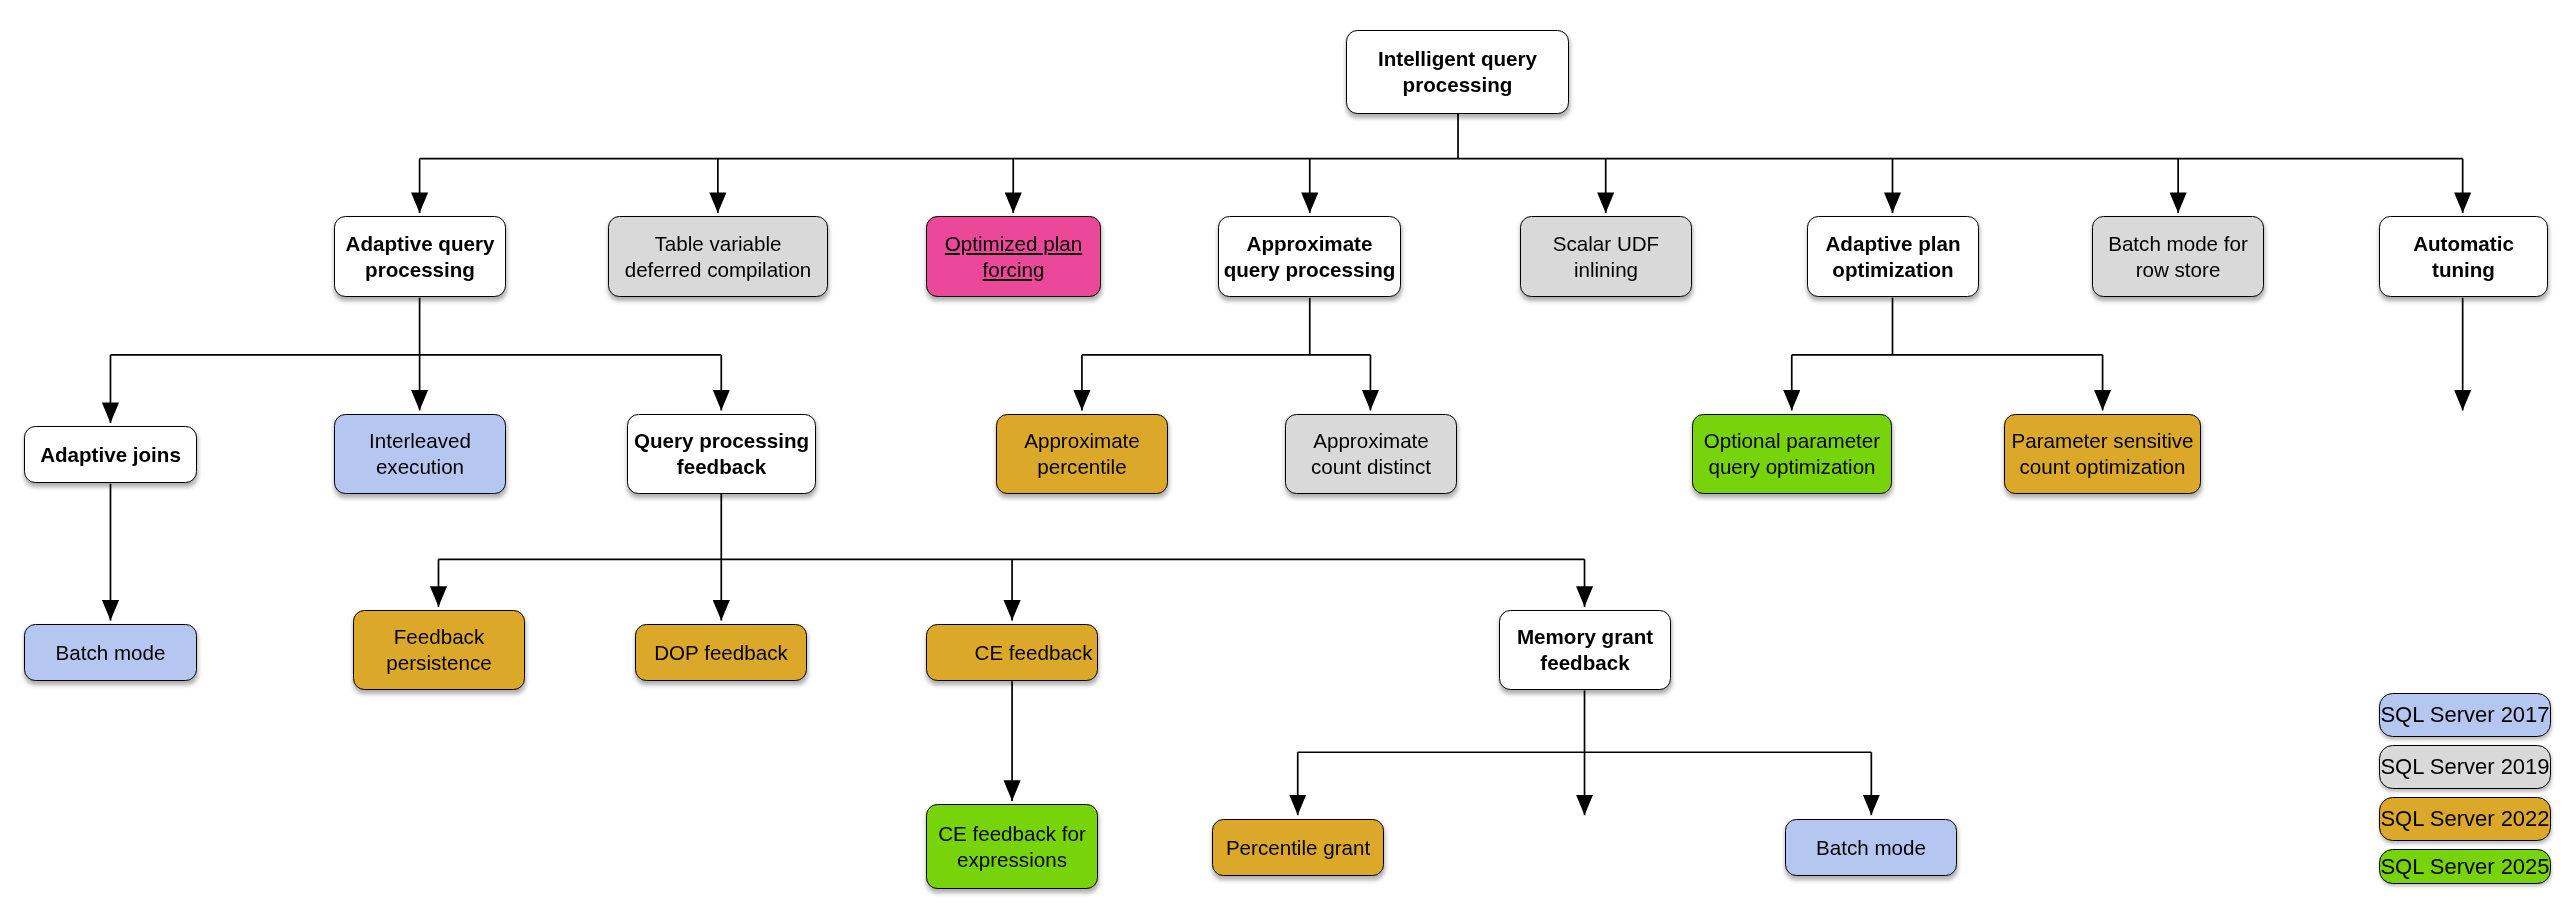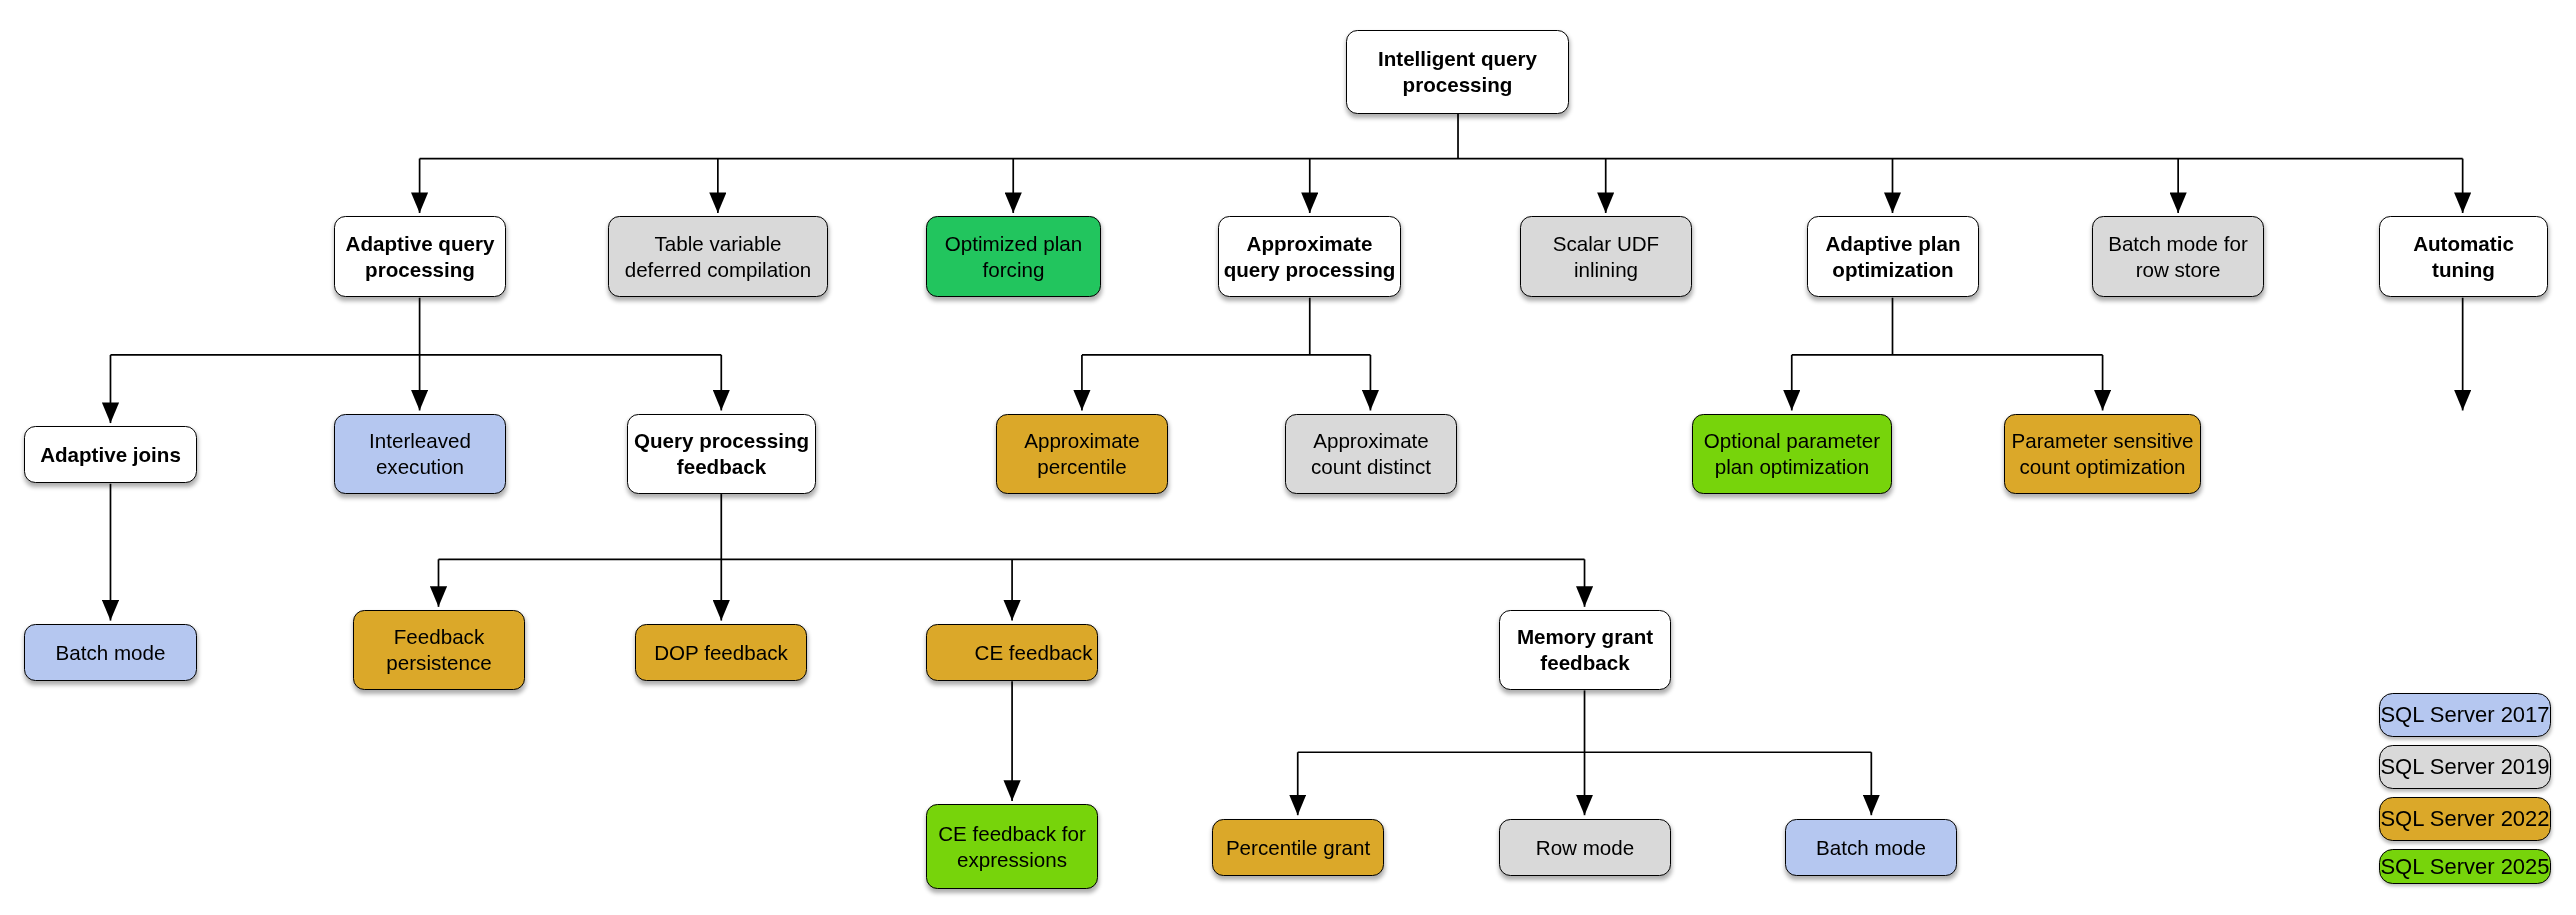--- a/index.html
+++ b/index.html
@@ -98,21 +98,21 @@
     </g>
   </svg>
 
   <div class="node cat" style="left: 1346px; top: 30px; width: 223px; height: 84px; background: rgb(255, 255, 255);">Intelligent query
 processing</div>
 
   <div class="node cat" style="left: 334px; top: 216px; width: 172px; height: 81px; background: rgb(255, 255, 255);">Adaptive query
 processing</div>
   <div class="node" style="left: 608px; top: 216px; width: 220px; height: 81px; background: rgb(217, 217, 217);">Table variable
 deferred compilation</div>
-  <div class="node" style="left: 926px; top: 216px; width: 175px; height: 81px; background: #22c55e;">Optimized plan
+  <div class="node" style="left: 926px; top: 216px; width: 175px; height: 81px; background: #ec4899; text-decoration: underline;">Optimized plan
 forcing</div>
   <div class="node cat" style="left: 1218px; top: 216px; width: 183px; height: 81px; background: rgb(255, 255, 255);">Approximate
 query processing</div>
   <div class="node" style="left: 1520px; top: 216px; width: 172px; height: 81px; background: rgb(217, 217, 217);">Scalar UDF
 inlining</div>
   <div class="node cat" style="left: 1807px; top: 216px; width: 172px; height: 81px; background: rgb(255, 255, 255);">Adaptive plan
 optimization</div>
   <div class="node" style="left: 2092px; top: 216px; width: 172px; height: 81px; background: rgb(217, 217, 217);">Batch mode for
 row store</div>
   <div class="node cat" style="left: 24px; top: 426px; width: 173px; height: 57px; background: rgb(255, 255, 255);">Adaptive joins</div>
@@ -121,36 +121,35 @@
 tuning</div>
   <div class="node" style="left: 334px; top: 414px; width: 172px; height: 80px; background: rgb(181, 199, 240);">Interleaved
 execution</div>
   <div class="node cat" style="left: 627px; top: 414px; width: 189px; height: 80px; background: rgb(255, 255, 255);">Query processing
 feedback</div>
   <div class="node" style="left: 996px; top: 414px; width: 172px; height: 80px; background: rgb(219, 168, 41);">Approximate
 percentile</div>
   <div class="node" style="left: 1285px; top: 414px; width: 172px; height: 80px; background: rgb(217, 217, 217);">Approximate
 count distinct</div>
   <div class="node" style="left: 1692px; top: 414px; width: 200px; height: 80px; background: rgb(119, 212, 11);">Optional parameter
-plan optimization</div>
+query optimization</div>
   <div class="node" style="left: 2004px; top: 414px; width: 197px; height: 80px; background: rgb(219, 168, 41);">Parameter sensitive
 count optimization</div>
 
   <div class="node" style="left: 24px; top: 624px; width: 173px; height: 57px; background: rgb(181, 199, 240);">Batch mode</div>
   <div class="node" style="left: 353px; top: 610px; width: 172px; height: 80px; background: rgb(219, 168, 41);">Feedback
 persistence</div>
   <div class="node" style="left: 635px; top: 624px; width: 172px; height: 57px; background: rgb(219, 168, 41);">DOP feedback</div>
   <div class="node" style="left: 926px; top: 624px; width: 172px; height: 57px; background: rgb(219, 168, 41); padding-left: 43px;">CE feedback</div>
   <div class="node cat" style="left: 1499px; top: 610px; width: 172px; height: 80px; background: rgb(255, 255, 255);">Memory grant
 feedback</div>
 
   <div class="node" style="left: 926px; top: 804px; width: 172px; height: 85px; background: rgb(119, 212, 11);">CE feedback for
 expressions</div>
   <div class="node" style="left: 1212px; top: 819px; width: 172px; height: 57px; background: rgb(219, 168, 41);">Percentile grant</div>
-  <div class="node" style="left: 1499px; top: 819px; width: 172px; height: 57px; background: rgb(217, 217, 217);">Row mode</div>
   <div class="node" style="left: 1785px; top: 819px; width: 172px; height: 57px; background: rgb(181, 199, 240);">Batch mode</div>
 
   <div class="pill" style="left: 2379px; top: 693px; width: 172px; height: 44px; background: rgb(181, 199, 240);">SQL Server 2017</div>
   <div class="pill" style="left: 2379px; top: 745px; width: 172px; height: 44px; background: rgb(217, 217, 217);">SQL Server 2019</div>
   <div class="pill" style="left: 2379px; top: 797px; width: 172px; height: 44px; background: rgb(219, 168, 41);">SQL Server 2022</div>
   <div class="pill" style="left: 2379px; top: 849px; width: 172px; height: 35px; background: rgb(119, 212, 11);">SQL Server 2025</div>
 
 </div>
 
 

